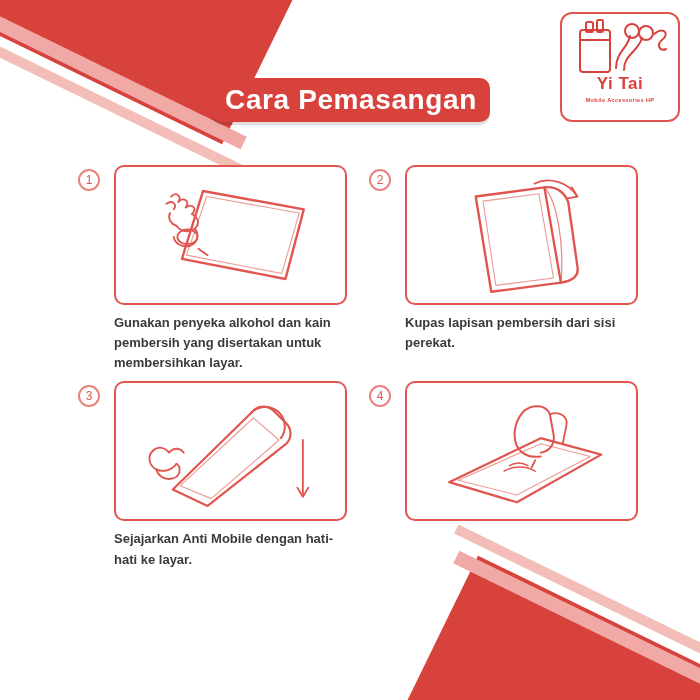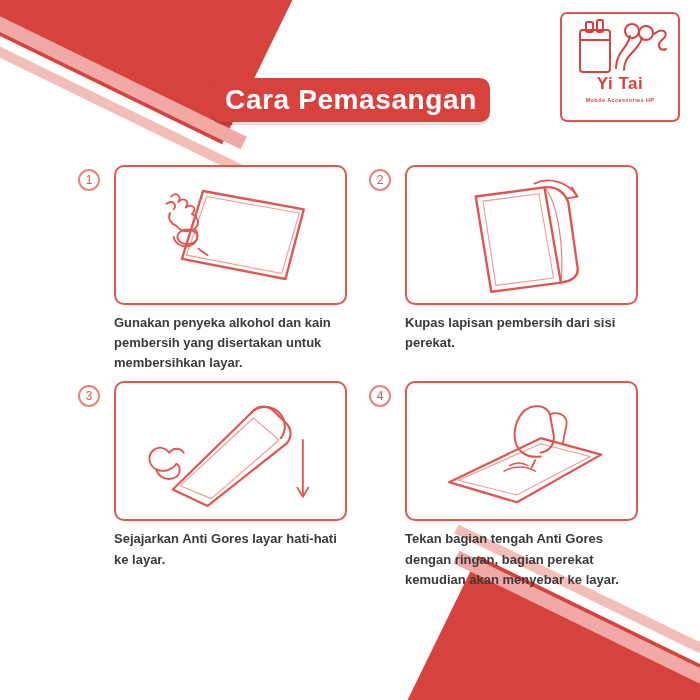--- a/index.html
+++ b/index.html
@@ -80,21 +80,21 @@
   }
 
   
   .logo-box {
     position: absolute;
     top: 12px;
     right: 20px;
     width: 120px;
     height: 110px;
     border: 2px solid #e0564f;
-    border-radius: 7px;
+    border-radius: 12px;
     background: #ffffff;
     box-sizing: border-box;
     display: flex;
     flex-direction: column;
     align-items: center;
     justify-content: flex-start;
     padding-top: 4px;
   }
   .logo-art {
     width: 108px;
@@ -277,36 +277,35 @@
             <path d="M70 108 L150 34 L178 58 L104 122 Z" stroke-width="1.2" opacity="0.6"></path>
             <path d="M148 28 C156 20 170 20 178 28 C186 36 186 48 180 56" stroke-width="2.2"></path>
             <path d="M40 70 C46 64 54 66 58 72 C62 66 70 66 74 72" stroke-width="2"></path>
             <path d="M40 70 C34 76 36 86 44 90 C52 94 62 90 66 84" stroke-width="2"></path>
             <path d="M66 84 C72 88 70 98 62 100 C54 102 46 98 44 90" stroke-width="2"></path>
             <path d="M204 58 L204 118" stroke-width="2"></path>
             <path d="M198 110 L204 120 L210 110" stroke-width="2"></path>
           </g>
         </svg>
       </div>
-      <div class="caption">Sejajarkan Anti Gores layar hati-hati ke layar.</div>
+      <div class="caption">Sejajarkan Anti Mobile dengan hati-hati ke layar.</div>
     </div>
 
     <div class="step">
       <div class="badge">4</div>
       <div class="frame">
         <svg viewBox="0 0 250 140">
           <g fill="none" stroke="#e0564f" stroke-width="2" stroke-linecap="round" stroke-linejoin="round">
             <path d="M46 104 L146 56 L212 74 L120 126 Z" stroke-width="2.4"></path>
             <path d="M56 102 L146 62 L200 76 L120 118 Z" stroke-width="1.2" opacity="0.6"></path>
             <path d="M128 26 C138 18 152 20 156 30 L160 52 C162 62 156 70 146 72" stroke-width="2.2"></path>
             <path d="M128 26 C120 34 116 46 118 58 C120 70 130 78 146 76" stroke-width="2.2"></path>
             <path d="M156 30 C166 26 176 32 174 42 L170 62" stroke-width="2"></path>
             <path d="M140 80 L136 88" stroke-width="2"></path>
             <path d="M112 86 C118 82 126 82 132 86" stroke-width="1.6"></path>
             <path d="M106 92 C116 86 130 86 140 92" stroke-width="1.6"></path>
           </g>
         </svg>
       </div>
-      <div class="caption">Tekan bagian tengah Anti Gores dengan ringan, bagian perekat kemudian akan menyebar ke layar.</div>
     </div>
 
   </div>
 </div>
 
 </body></html>

